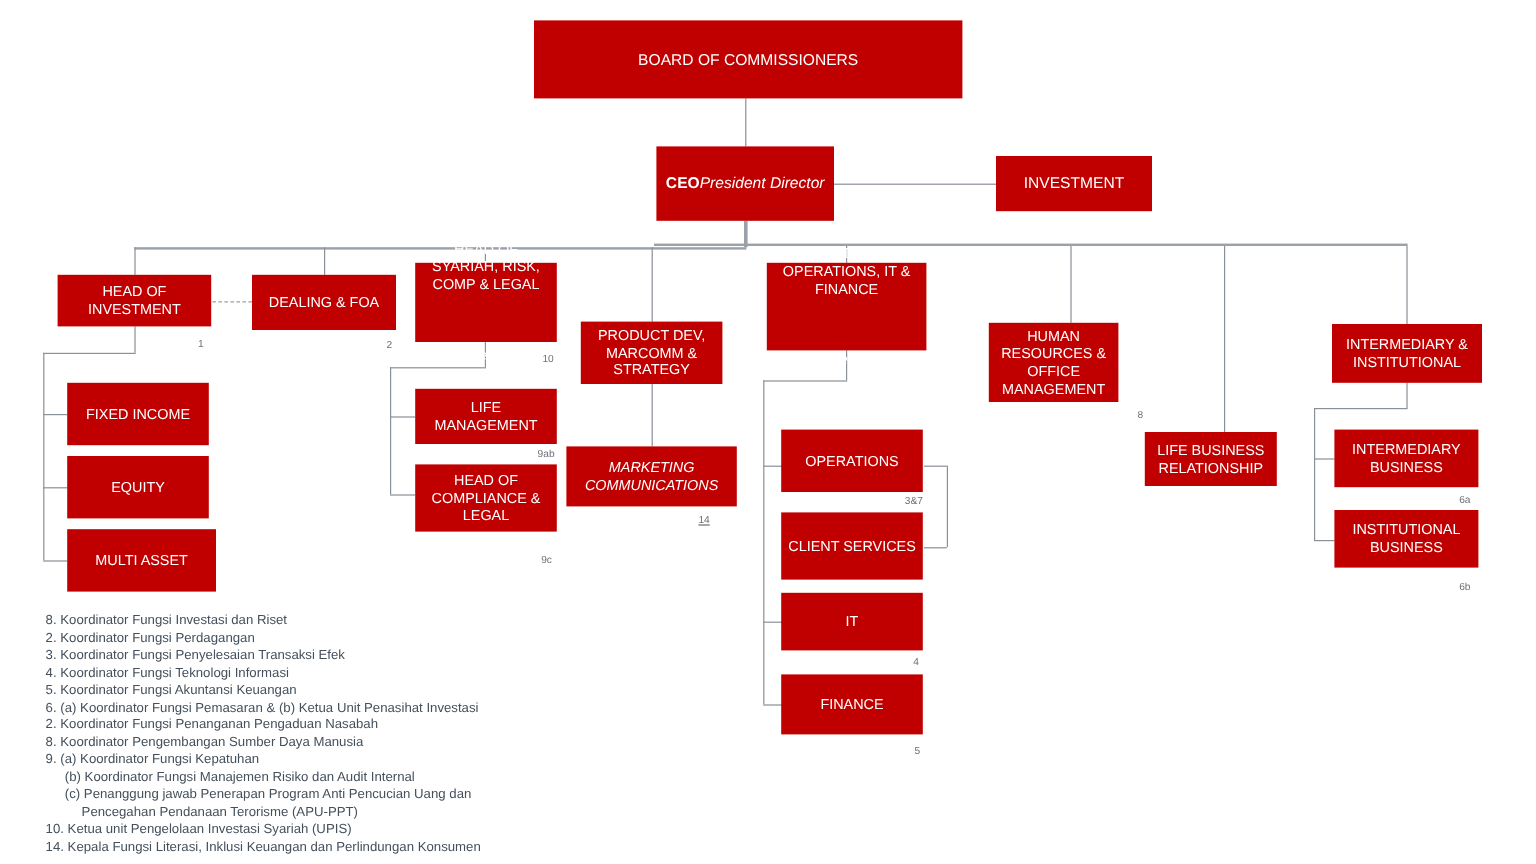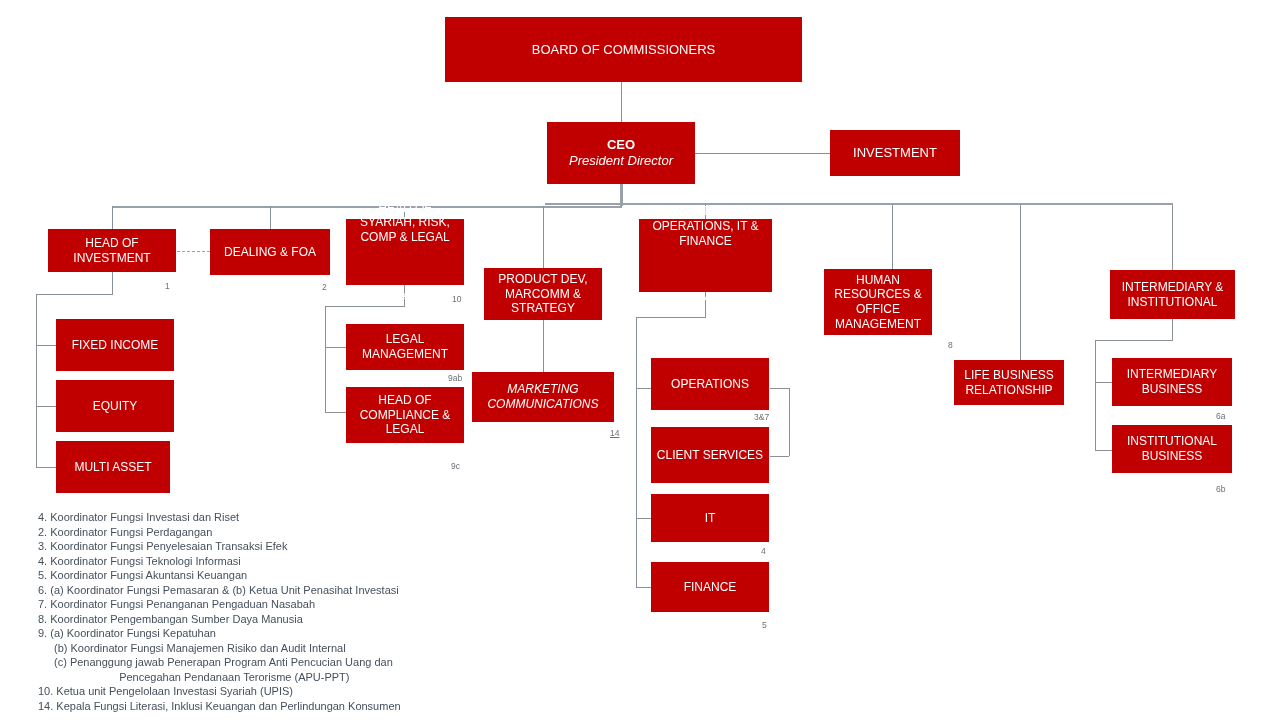--- a/index.html
+++ b/index.html
@@ -57,21 +57,21 @@
   #legend{
     position:absolute;
     left:38px;top:510px;
     font-size:11px;
     color:#44505c;
     line-height:1.32;
     z-index:7;
   }
   #legend div{white-space:nowrap;}
   #legend .ind1{padding-left:16px;}
-  #legend .ind2{padding-left:30px;text-align:center;}
+  #legend .ind2{padding-left:30px;}
 </style>
 </head>
 <body>
 
 <div id="stage">
 
   <div class="ln v" style="left:621px;top:82px;height:40px;"></div>
 
   <div class="ln h" style="left:695px;top:153px;width:135px;"></div>
 
@@ -120,72 +120,72 @@
   <div class="ln v" style="left:1172px;top:319px;height:21px;"></div>
   <div class="ln h" style="left:1095px;top:340px;width:78px;"></div>
   <div class="ln v" style="left:1095px;top:340px;height:110px;"></div>
   <div class="ln h" style="left:1095px;top:382px;width:17px;"></div>
   <div class="ln h" style="left:1095px;top:450px;width:17px;"></div>
 
   <div class="box fs13" style="left:445px;top:17px;width:357px;height:65px;">
     <span class="t">BOARD OF COMMISSIONERS</span>
   </div>
 
-  <div class="box fs13 bold" style="left:547px;top:122px;width:148px;height:62px;flex-direction:column;">
+  <div class="box fs13 bold" style="left:547px;top:122px;width:148px;height:62px;">
     <span class="t">CEO</span>
     <span class="sub">President Director</span>
   </div>
 
   <div class="box fs13" style="left:830px;top:130px;width:130px;height:46px;">
     <span class="t">INVESTMENT</span>
   </div>
 
   <div class="box fs12" style="left:48px;top:229px;width:128px;height:43px;">
     <span class="t">HEAD OF INVESTMENT</span>
   </div>
   <div class="ref" style="left:165px;top:281px;">1</div>
 
   <div class="box fs12" style="left:56px;top:319px;width:118px;height:52px;">
     <span class="t">FIXED INCOME</span>
   </div>
   <div class="box fs12" style="left:56px;top:380px;width:118px;height:52px;">
     <span class="t">EQUITY</span>
   </div>
-  <div class="box fs12" style="left:56px;top:441px;width:114px;height:52px;">
+  <div class="box fs12" style="left:56px;top:441px;width:124px;height:52px;">
     <span class="t">MULTI ASSET</span>
   </div>
 
   <div class="box fs12" style="left:210px;top:229px;width:120px;height:46px;">
     <span class="t">DEALING &amp; FOA</span>
   </div>
   <div class="ref" style="left:322px;top:282px;">2</div>
 
   <div class="box fs12" style="left:346px;top:219px;width:118px;height:66px;flex-direction:column;">
     <span class="t">HEAD OF SYARIAH, RISK, COMP &amp; LEGAL</span>
     <span class="sub">Director</span>
   </div>
   <div class="ref" style="left:452px;top:294px;">10</div>
 
   <div class="box fs12" style="left:346px;top:324px;width:118px;height:46px;">
-    <span class="t">LEGAL MANAGEMENT</span>
+    <span class="t">LIFE MANAGEMENT</span>
   </div>
   <div class="ref" style="left:448px;top:373px;">9ab</div>
 
   <div class="box fs12" style="left:346px;top:387px;width:118px;height:56px;">
     <span class="t">HEAD OF COMPLIANCE &amp; LEGAL</span>
   </div>
   <div class="ref" style="left:451px;top:461px;">9c</div>
 
   <div class="box fs12" style="left:484px;top:268px;width:118px;height:52px;">
     <span class="t">PRODUCT DEV, MARCOMM &amp; STRATEGY</span>
   </div>
   <div class="box fs12" style="left:472px;top:372px;width:142px;height:50px;font-style:italic;">
     <span class="t">MARKETING COMMUNICATIONS</span>
   </div>
-  <div class="ref" style="left:610px;top:428px;text-decoration:underline;">14</div>
+  <div class="ref" style="left:582px;top:428px;text-decoration:underline;">14</div>
 
   <div class="box fs12" style="left:639px;top:219px;width:133px;height:73px;flex-direction:column;">
     <span class="t">HEAD OF OPERATIONS, IT &amp; FINANCE</span>
     <span class="sub">Director</span>
   </div>
 
   <div class="box fs12" style="left:651px;top:358px;width:118px;height:52px;">
     <span class="t">OPERATIONS</span>
   </div>
   <div class="ref" style="left:754px;top:412px;">3&amp;7</div>
@@ -221,27 +221,27 @@
     <span class="t">INTERMEDIARY BUSINESS</span>
   </div>
   <div class="ref" style="left:1216px;top:411px;">6a</div>
 
   <div class="box fs12" style="left:1112px;top:425px;width:120px;height:48px;">
     <span class="t">INSTITUTIONAL BUSINESS</span>
   </div>
   <div class="ref" style="left:1216px;top:484px;">6b</div>
 
   <div id="legend">
-      <div>4. Koordinator Fungsi Investasi dan Riset</div>
+      <div>8. Koordinator Fungsi Investasi dan Riset</div>
       <div>2. Koordinator Fungsi Perdagangan</div>
       <div>3. Koordinator Fungsi Penyelesaian Transaksi Efek</div>
       <div>4. Koordinator Fungsi Teknologi Informasi</div>
       <div>5. Koordinator Fungsi Akuntansi Keuangan</div>
       <div>6. (a) Koordinator Fungsi Pemasaran &amp; (b) Ketua Unit Penasihat Investasi</div>
-      <div>7. Koordinator Fungsi Penanganan Pengaduan Nasabah</div>
+      <div>2. Koordinator Fungsi Penanganan Pengaduan Nasabah</div>
       <div>8. Koordinator Pengembangan Sumber Daya Manusia</div>
       <div>9. (a) Koordinator Fungsi Kepatuhan</div>
       <div class="ind1">(b) Koordinator Fungsi Manajemen Risiko dan Audit Internal</div>
       <div class="ind1">(c) Penanggung jawab Penerapan Program Anti Pencucian Uang dan</div>
       <div class="ind2">Pencegahan Pendanaan Terorisme (APU-PPT)</div>
       <div>10. Ketua unit Pengelolaan Investasi Syariah (UPIS)</div>
       <div>14. Kepala Fungsi Literasi, Inklusi Keuangan dan Perlindungan Konsumen</div>
     </div>
 
 </div>

